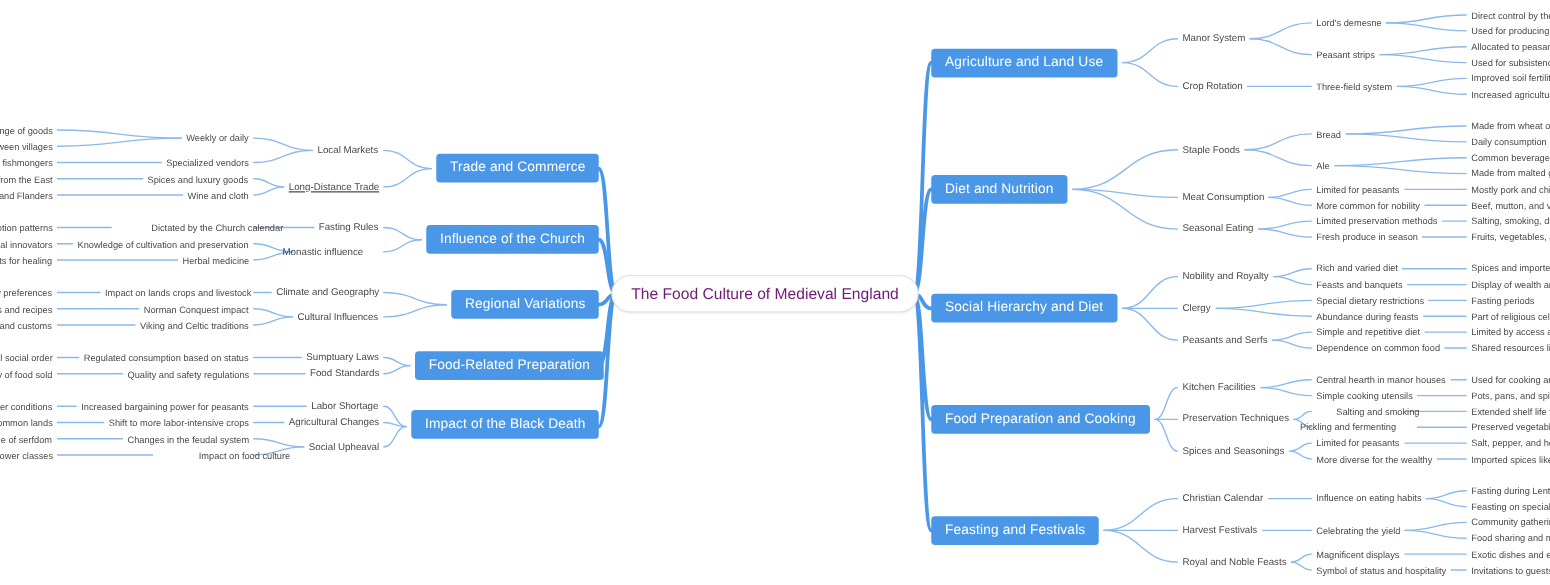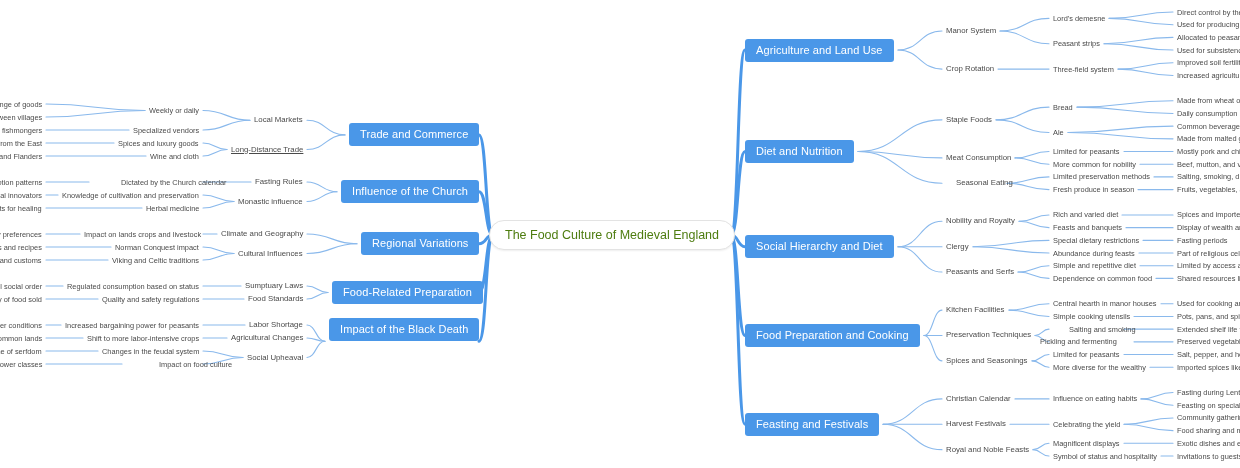--- a/index.html
+++ b/index.html
@@ -4,21 +4,21 @@
 <style>
   html,body{margin:0;padding:0;background:#ffffff;}
   body{width:1240px;height:468px;position:relative;overflow:hidden;
        font-family:"Liberation Sans","DejaVu Sans",sans-serif;}
   #canvas{position:absolute;inset:0;width:1240px;height:468px;}
   svg.links{position:absolute;left:0;top:0;width:1240px;height:468px;pointer-events:none;}
   .node{position:absolute;white-space:nowrap;line-height:1;}
   
   .root{
     border:1px solid #e3e3e3;border-radius:16px;background:#ffffff;
-    color:#4d7c0f;font-size:12.5px;padding:8px 15px;
+    color:#701a75;font-size:12.5px;padding:8px 15px;
     box-shadow:0 1px 2px rgba(0,0,0,.07);
   }
   
   .topic{
     background:#4a97e8;color:#ffffff;border-radius:3px;
     font-size:11px;padding:6px 11px;letter-spacing:.1px;
   }
   
   .lbl{color:#4a4a4a;font-size:7.6px;}
   .lbl.l2{font-size:7.8px;}
@@ -175,21 +175,21 @@
       <div class="node lbl l4" style="left: 1177px; top: 97.3px;">Made from wheat or rye</div>
       <div class="node lbl l4" style="left: 1177px; top: 109.986px;">Daily consumption</div>
       <div class="node lbl l3" style="left: 1053px; top: 129.014px;">Ale</div>
       <div class="node lbl l4" style="left: 1177px; top: 122.671px;">Common beverage</div>
       <div class="node lbl l4" style="left: 1177px; top: 135.357px;">Made from malted grains</div>
       <div class="node lbl l2" style="left: 946px; top: 153.886px;">Meat Consumption</div>
       <div class="node lbl l3" style="left: 1053px; top: 148.043px;">Limited for peasants</div>
       <div class="node lbl l4" style="left: 1177px; top: 148.043px;">Mostly pork and chicken</div>
       <div class="node lbl l3" style="left: 1053px; top: 160.729px;">More common for nobility</div>
       <div class="node lbl l4" style="left: 1177px; top: 160.729px;">Beef, mutton, and venison</div>
-      <div class="node lbl l2" style="left: 946px; top: 179.257px; margin-left: 10px;">Seasonal Eating</div>
+      <div class="node lbl l2" style="left: 946px; top: 179.257px;">Seasonal Eating</div>
       <div class="node lbl l3" style="left: 1053px; top: 173.414px;">Limited preservation methods</div>
       <div class="node lbl l4" style="left: 1177px; top: 173.414px;">Salting, smoking, drying</div>
       <div class="node lbl l3" style="left: 1053px; top: 186.1px;">Fresh produce in season</div>
       <div class="node lbl l4" style="left: 1177px; top: 186.1px;">Fruits, vegetables, and herbs</div>
       <div class="node topic" style="left: 745px; top: 235.186px;">Social Hierarchy and Diet</div>
       <div class="node lbl l2" style="left: 946px; top: 217.314px;">Nobility and Royalty</div>
       <div class="node lbl l3" style="left: 1053px; top: 211.471px;">Rich and varied diet</div>
       <div class="node lbl l4" style="left: 1177px; top: 211.471px;">Spices and imported goods</div>
       <div class="node lbl l3" style="left: 1053px; top: 224.157px;">Feasts and banquets</div>
       <div class="node lbl l4" style="left: 1177px; top: 224.157px;">Display of wealth and power</div>
@@ -242,42 +242,42 @@
       <div class="node lbl l4" style="left: -72px; top: 126.5px;">Butchers, bakers, and fishmongers</div>
       <div class="node lbl l2" style="left: 231px; top: 145.5px; text-decoration: underline;">Long-Distance Trade</div>
       <div class="node lbl l3" style="left: 118px; top: 139.5px;">Spices and luxury goods</div>
       <div class="node lbl l4" style="left: -29px; top: 139.5px;">Arriving from the East</div>
       <div class="node lbl l3" style="left: 150px; top: 152.5px;">Wine and cloth</div>
       <div class="node lbl l4" style="left: -74px; top: 152.5px;">Imported from France and Flanders</div>
       <div class="node topic" style="left: 341px; top: 180.25px;">Influence of the Church</div>
       <div class="node lbl l2" style="left: 255px; top: 178px;">Fasting Rules</div>
       <div class="node lbl l3" style="left: 93px; top: 178.5px; padding-left: 28px;">Dictated by the Church calendar</div>
       <div class="node lbl l4" style="left: -81px; top: 178.5px;">Influenced food consumption patterns</div>
-      <div class="node lbl l2" style="left: 238px; top: 197.5px;">Monastic influence</div>
+      <div class="node lbl l2" style="left: 226px; top: 197.5px;">Monastic influence</div>
       <div class="node lbl l3" style="left: 62px; top: 191.5px;">Knowledge of cultivation and preservation</div>
       <div class="node lbl l4" style="left: -82px; top: 191.5px;">Monks as early agricultural innovators</div>
       <div class="node lbl l3" style="left: 146px; top: 204.5px;">Herbal medicine</div>
       <div class="node lbl l4" style="left: -38px; top: 204.5px;">Use of plants for healing</div>
       <div class="node topic" style="left: 361px; top: 232.25px;">Regional Variations</div>
       <div class="node lbl l2" style="left: 221px; top: 230px;">Climate and Geography</div>
       <div class="node lbl l3" style="left: 84px; top: 230.5px;">Impact on lands crops and livestock</div>
       <div class="node lbl l4" style="left: -51px; top: 230.5px;">Differing dietary preferences</div>
       <div class="node lbl l2" style="left: 238px; top: 249.5px;">Cultural Influences</div>
       <div class="node lbl l3" style="left: 115px; top: 243.5px;">Norman Conquest impact</div>
       <div class="node lbl l4" style="left: -81px; top: 243.5px;">Introduction of new foods and recipes</div>
       <div class="node lbl l3" style="left: 112px; top: 256.5px;">Viking and Celtic traditions</div>
       <div class="node lbl l4" style="left: -55px; top: 256.5px;">Regional dishes and customs</div>
       <div class="node topic" style="left: 332px; top: 281px;">Food-Related Preparation</div>
       <div class="node lbl l2" style="left: 245px; top: 282px;">Sumptuary Laws</div>
       <div class="node lbl l3" style="left: 67px; top: 282.5px;">Regulated consumption based on status</div>
       <div class="node lbl l4" style="left: -56px; top: 282.5px;">Attempt to control social order</div>
       <div class="node lbl l2" style="left: 248px; top: 295px;">Food Standards</div>
       <div class="node lbl l3" style="left: 102px; top: 295.5px;">Quality and safety regulations</div>
       <div class="node lbl l4" style="left: -60px; top: 295.5px;">Ensuring the purity of food sold</div>
-      <div class="node topic" style="left: 329px; top: 318px;">Impact of the Black Death</div>
+      <div class="node topic" style="left: 329px; top: 328px;">Impact of the Black Death</div>
       <div class="node lbl l2" style="left: 249px; top: 321px;">Labor Shortage</div>
       <div class="node lbl l3" style="left: 65px; top: 321.5px;">Increased bargaining power for peasants</div>
       <div class="node lbl l4" style="left: -74px; top: 321.5px;">Higher wages and better conditions</div>
       <div class="node lbl l2" style="left: 231px; top: 334px;">Agricultural Changes</div>
       <div class="node lbl l3" style="left: 87px; top: 334.5px;">Shift to more labor-intensive crops</div>
       <div class="node lbl l4" style="left: -49px; top: 334.5px;">Enclosure of common lands</div>
       <div class="node lbl l2" style="left: 247px; top: 353.5px;">Social Upheaval</div>
       <div class="node lbl l3" style="left: 102px; top: 347.5px;">Changes in the feudal system</div>
       <div class="node lbl l4" style="left: -20px; top: 347.5px;">Decline of serfdom</div>
       <div class="node lbl l3" style="left: 126px; top: 360.5px; padding-left: 33px;">Impact on food culture</div>

